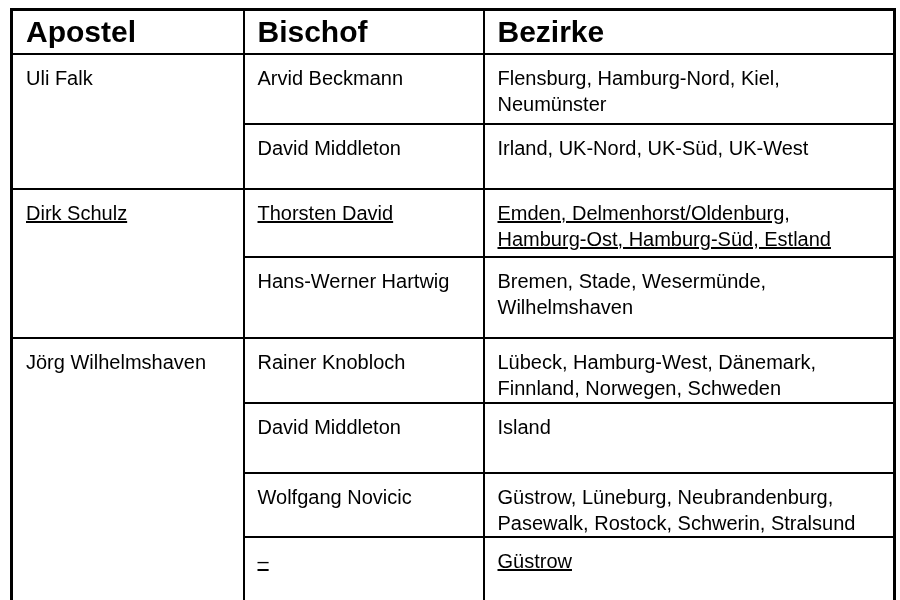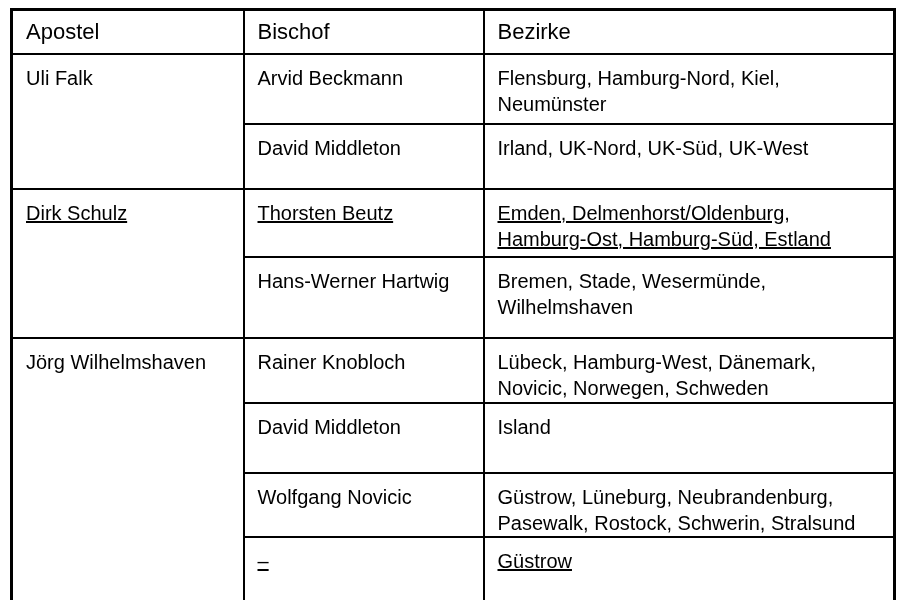--- a/index.html
+++ b/index.html
@@ -23,22 +23,22 @@
   }
   col.col-apostel { width: 232px; }
   col.col-bischof { width: 240px; }
   col.col-bezirke { width: 411px; }
   th, td {
     border: 2px solid #000000;
     box-sizing: border-box;
     overflow: hidden;
   }
   th {
-    font-size: 22px;
-    font-weight: normal;
+    font-size: 30px;
+    font-weight: bold;
     text-align: left;
     vertical-align: middle;
     padding: 0 6px 0 13px;
     height: 44px;
   }
   td {
     font-size: 20px;
     line-height: 26px;
     font-weight: normal;
     text-align: left;
@@ -76,32 +76,32 @@
         <td>Arvid Beckmann</td>
         <td class="bezirke">Flensburg, Hamburg-Nord, Kiel, Neumünster</td>
       </tr>
       <tr class="h65">
         <td>David Middleton</td>
         <td class="bezirke">Irland, UK-Nord, UK-Süd, UK-West</td>
       </tr>
 
       <tr class="h68">
         <td rowspan="2">Dirk Schulz</td>
-        <td>Thorsten Beutz</td>
+        <td>Thorsten David</td>
         <td class="bezirke">Emden, Delmenhorst/Oldenburg, Hamburg-Ost, Hamburg-Süd, Estland</td>
       </tr>
       <tr class="h67">
         <td>Hans-Werner Hartwig</td>
         <td class="bezirke">Bremen, Stade, Wesermünde, Wilhelmshaven</td>
       </tr>
 
       <tr class="h65">
         <td rowspan="4">Jörg Wilhelmshaven</td>
         <td>Rainer Knobloch</td>
-        <td class="bezirke">Lübeck, Hamburg-West, Dänemark, Novicic, Norwegen, Schweden</td>
+        <td class="bezirke">Lübeck, Hamburg-West, Dänemark, Finnland, Norwegen, Schweden</td>
       </tr>
       <tr class="h70">
         <td>David Middleton</td>
         <td class="bezirke">Island</td>
       </tr>
       <tr class="h66">
         <td>Wolfgang Novicic</td>
         <td class="bezirke">Güstrow, Lüneburg, Neubrandenburg, Pasewalk, Rostock, Schwerin, Stralsund</td>
       </tr>
       <tr class="h68">

